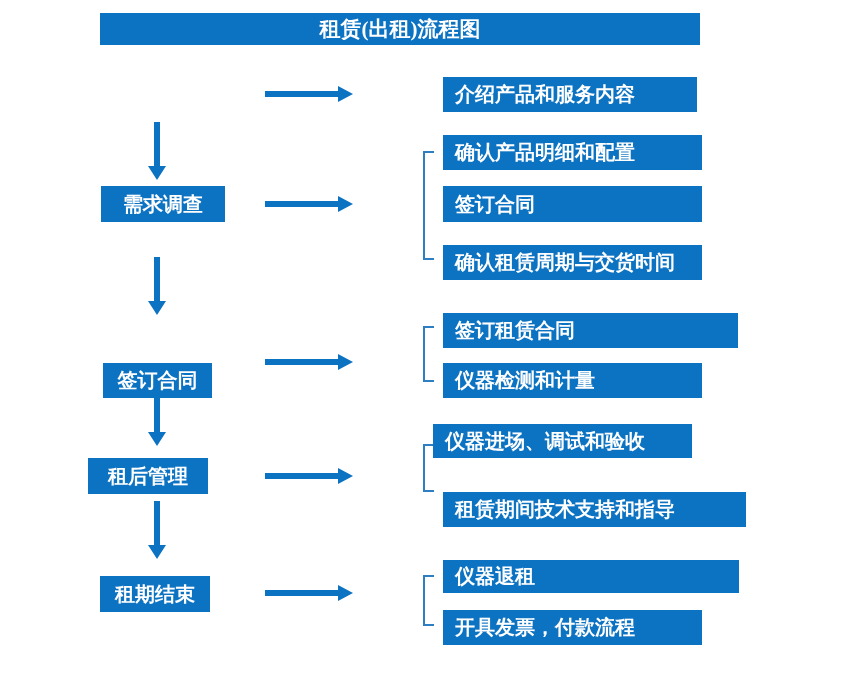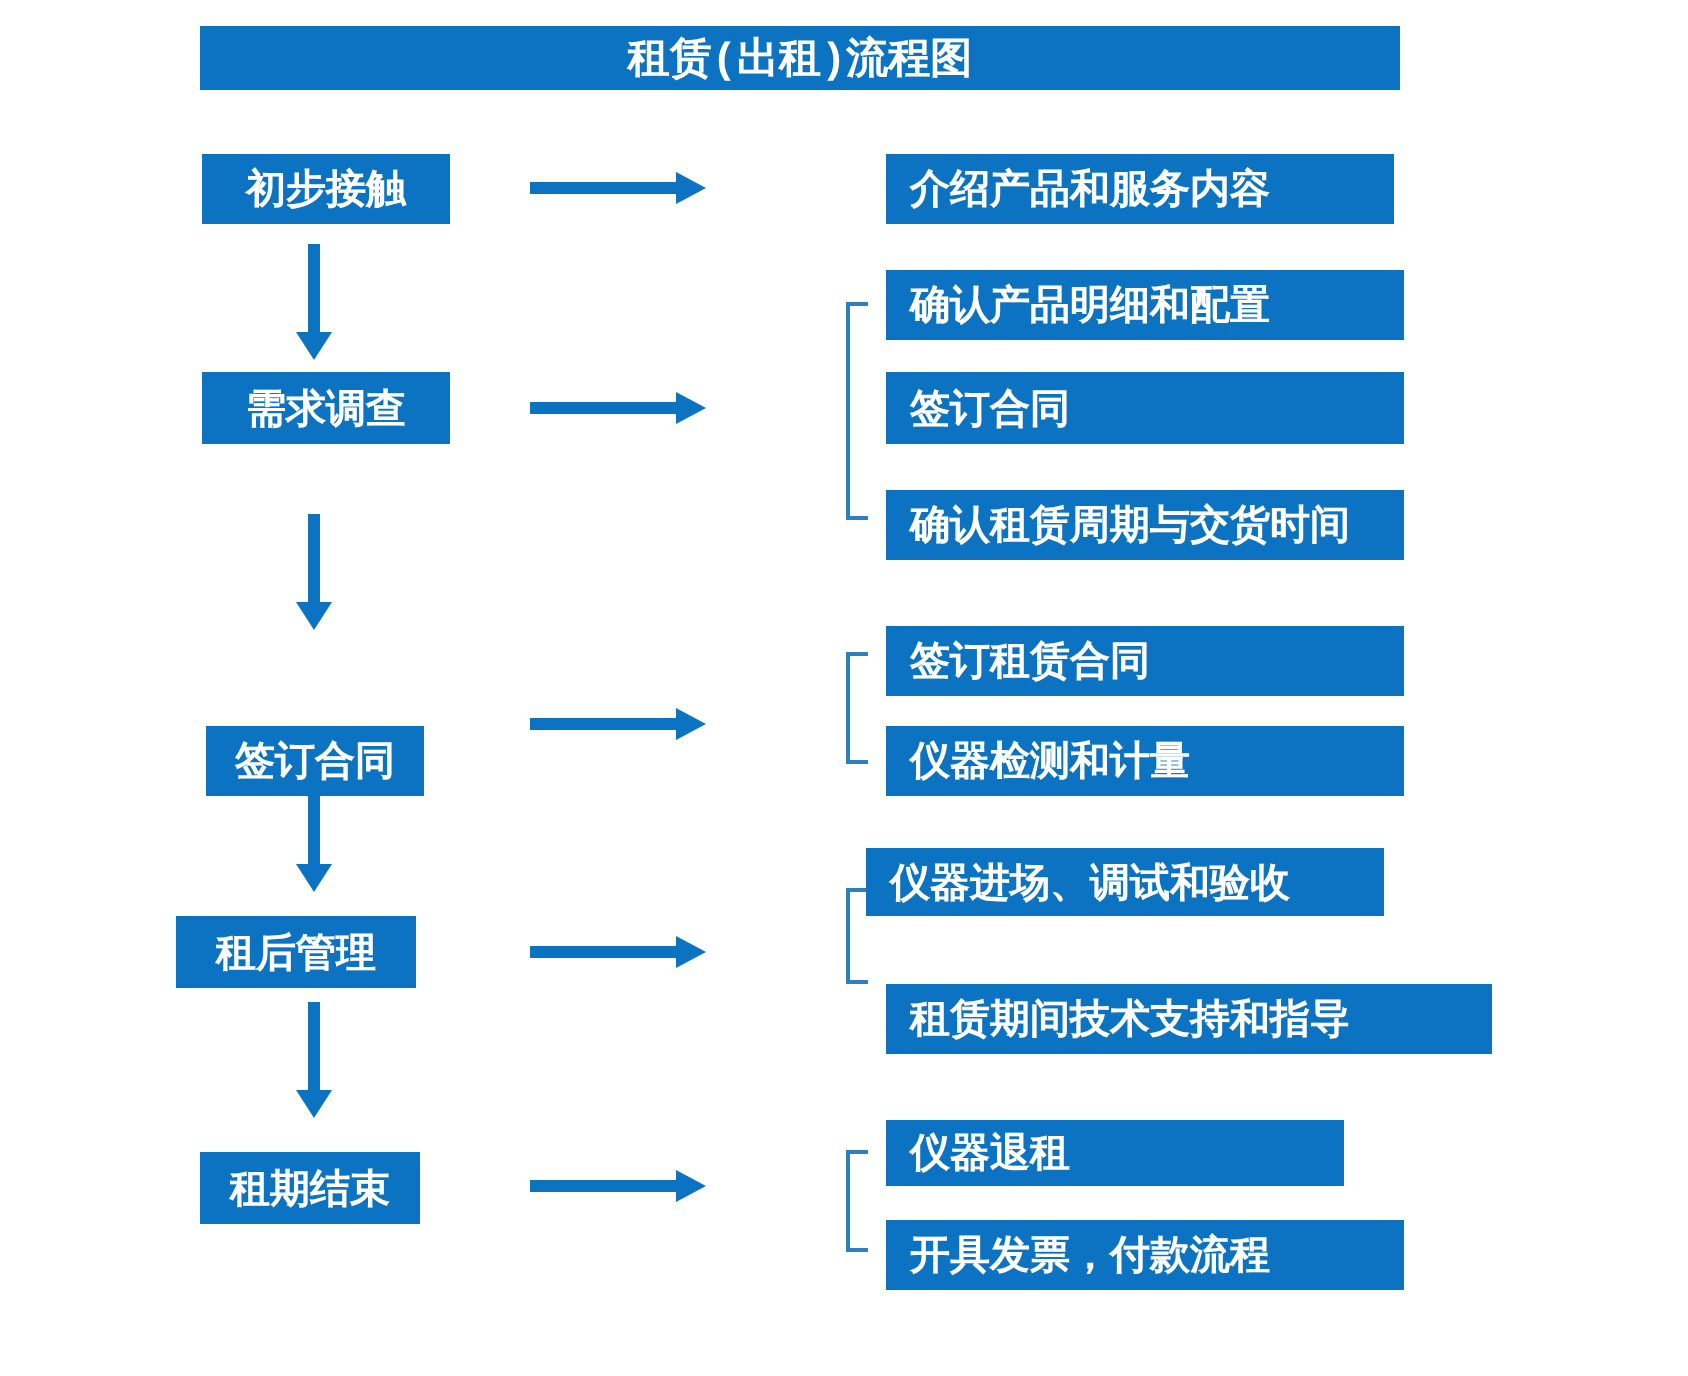--- a/index.html
+++ b/index.html
@@ -6,21 +6,21 @@
     --blue:#0c72c2;
     --bracket:#2e7fc1;
   }
   html,body{margin:0;padding:0;background:#ffffff;}
   .canvas{
     position:relative;
     width:844px;
     height:688px;
     background:#ffffff;
     overflow:hidden;
-    font-family:Liberation Mono, monospace;
+    font-family:Liberation Serif, serif;
   }
   .title-bar{
     position:absolute;
     left:100px;top:13px;width:600px;height:32px;
     background:var(--blue);
     color:#ffffff;
     display:flex;align-items:center;justify-content:center;
     font-size:21px;font-weight:bold;
   }
   .box{
@@ -53,21 +53,20 @@
 </style>
 </head>
 <body>
 
 <div class="canvas">
 
   <div class="title-bar">
     <span>租赁(出租)流程图</span>
   </div>
 
-  <div class="box stage" style="left:101px;top:77px;width:124px;height:35px">初步接触</div>
   <div class="box stage" style="left:101px;top:186px;width:124px;height:36px">需求调查</div>
   <div class="box stage" style="left:103px;top:363px;width:109px;height:35px">签订合同</div>
   <div class="box stage" style="left:88px;top:458px;width:120px;height:36px">租后管理</div>
   <div class="box stage" style="left:100px;top:576px;width:110px;height:36px">租期结束</div>
 
   <div class="v-arrow" style="left:148px;top:122px;height:58px">
     <div class="shaft"></div>
     <div class="head"></div>
   </div>
   <div class="v-arrow" style="left:148px;top:257px;height:58px">
@@ -108,22 +107,22 @@
   <div class="bracket" style="top:326px;height:56px"></div>
   <div class="bracket" style="top:444px;height:48px"></div>
   <div class="bracket" style="top:575px;height:51px"></div>
 
   <div class="box output" style="left:443px;top:77px;width:254px;height:35px">介绍产品和服务内容</div>
 
   <div class="box output" style="left:443px;top:135px;width:259px;height:35px">确认产品明细和配置</div>
   <div class="box output" style="left:443px;top:186px;width:259px;height:36px">签订合同</div>
   <div class="box output" style="left:443px;top:245px;width:259px;height:35px">确认租赁周期与交货时间</div>
 
-  <div class="box output" style="left:443px;top:313px;width:259px;height:35px">签订租赁合同</div>
+  <div class="box output" style="left:443px;top:313px;width:295px;height:35px">签订租赁合同</div>
   <div class="box output" style="left:443px;top:363px;width:259px;height:35px">仪器检测和计量</div>
 
   <div class="box output" style="left:433px;top:424px;width:259px;height:34px">仪器进场、调试和验收</div>
   <div class="box output" style="left:443px;top:492px;width:303px;height:35px">租赁期间技术支持和指导</div>
 
-  <div class="box output" style="left:443px;top:560px;width:229px;height:33px">仪器退租</div>
+  <div class="box output" style="left:443px;top:560px;width:296px;height:33px">仪器退租</div>
   <div class="box output" style="left:443px;top:610px;width:259px;height:35px">开具发票，付款流程</div>
 
 </div>
 
 </body></html>

